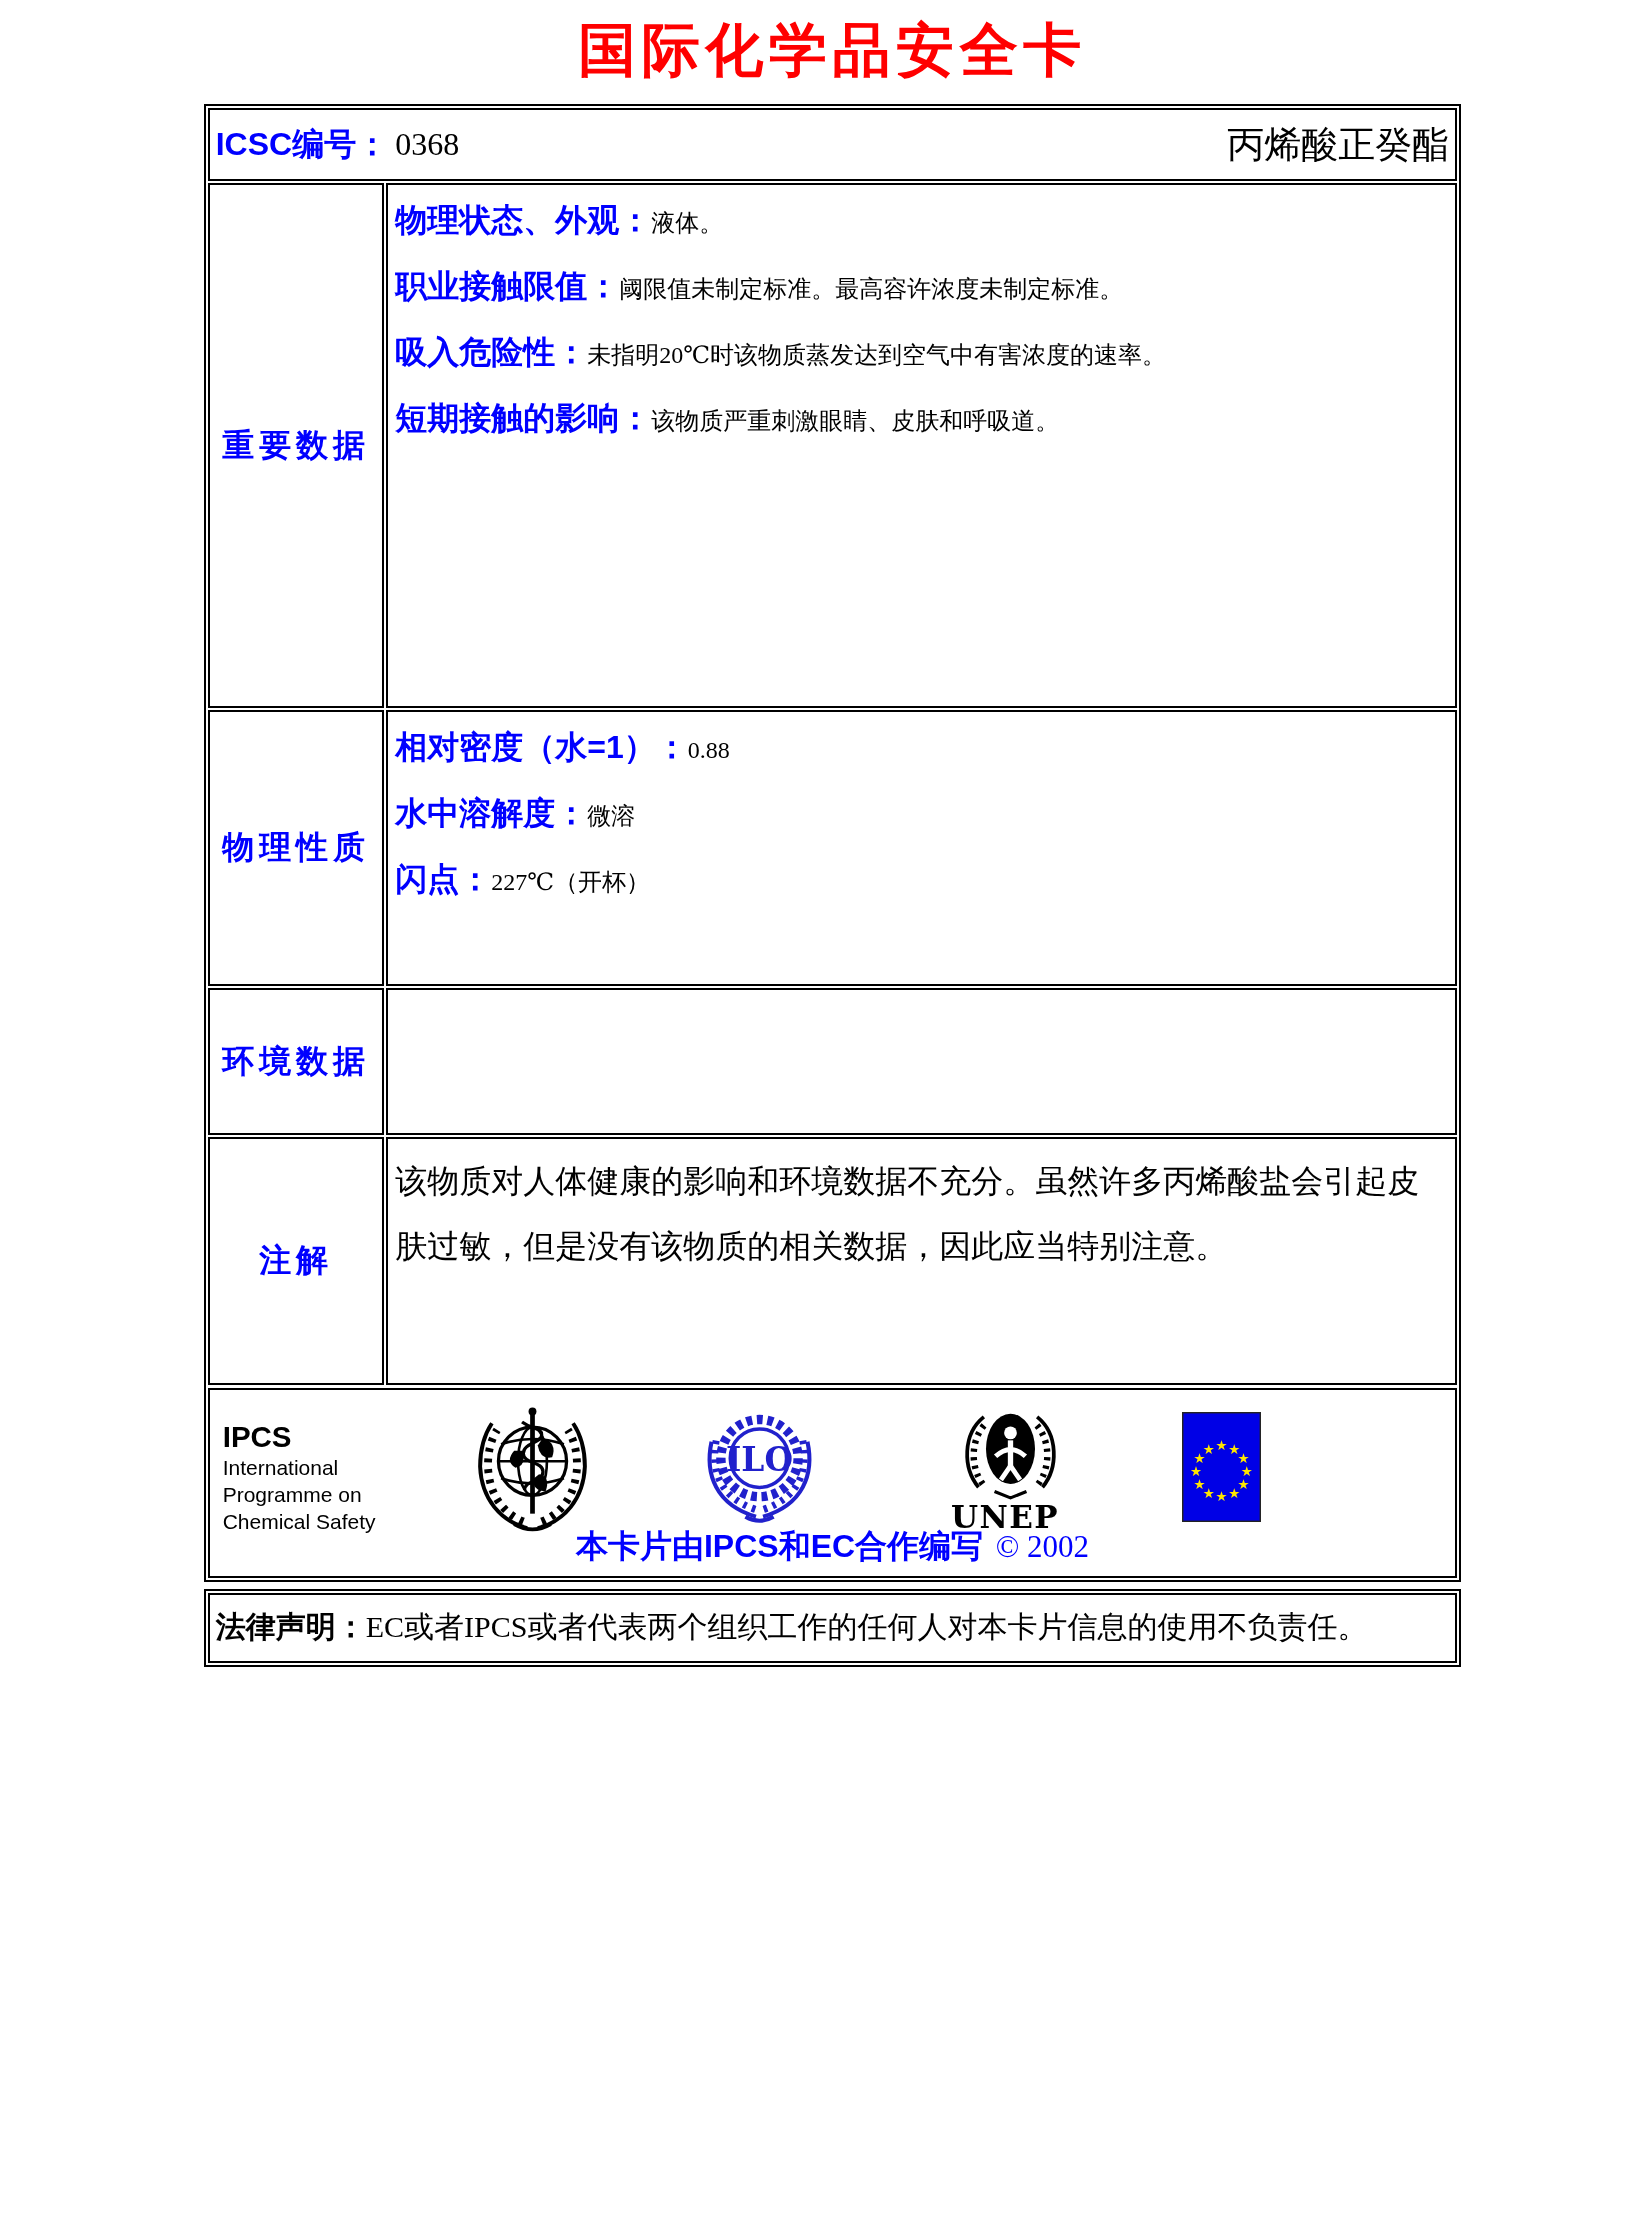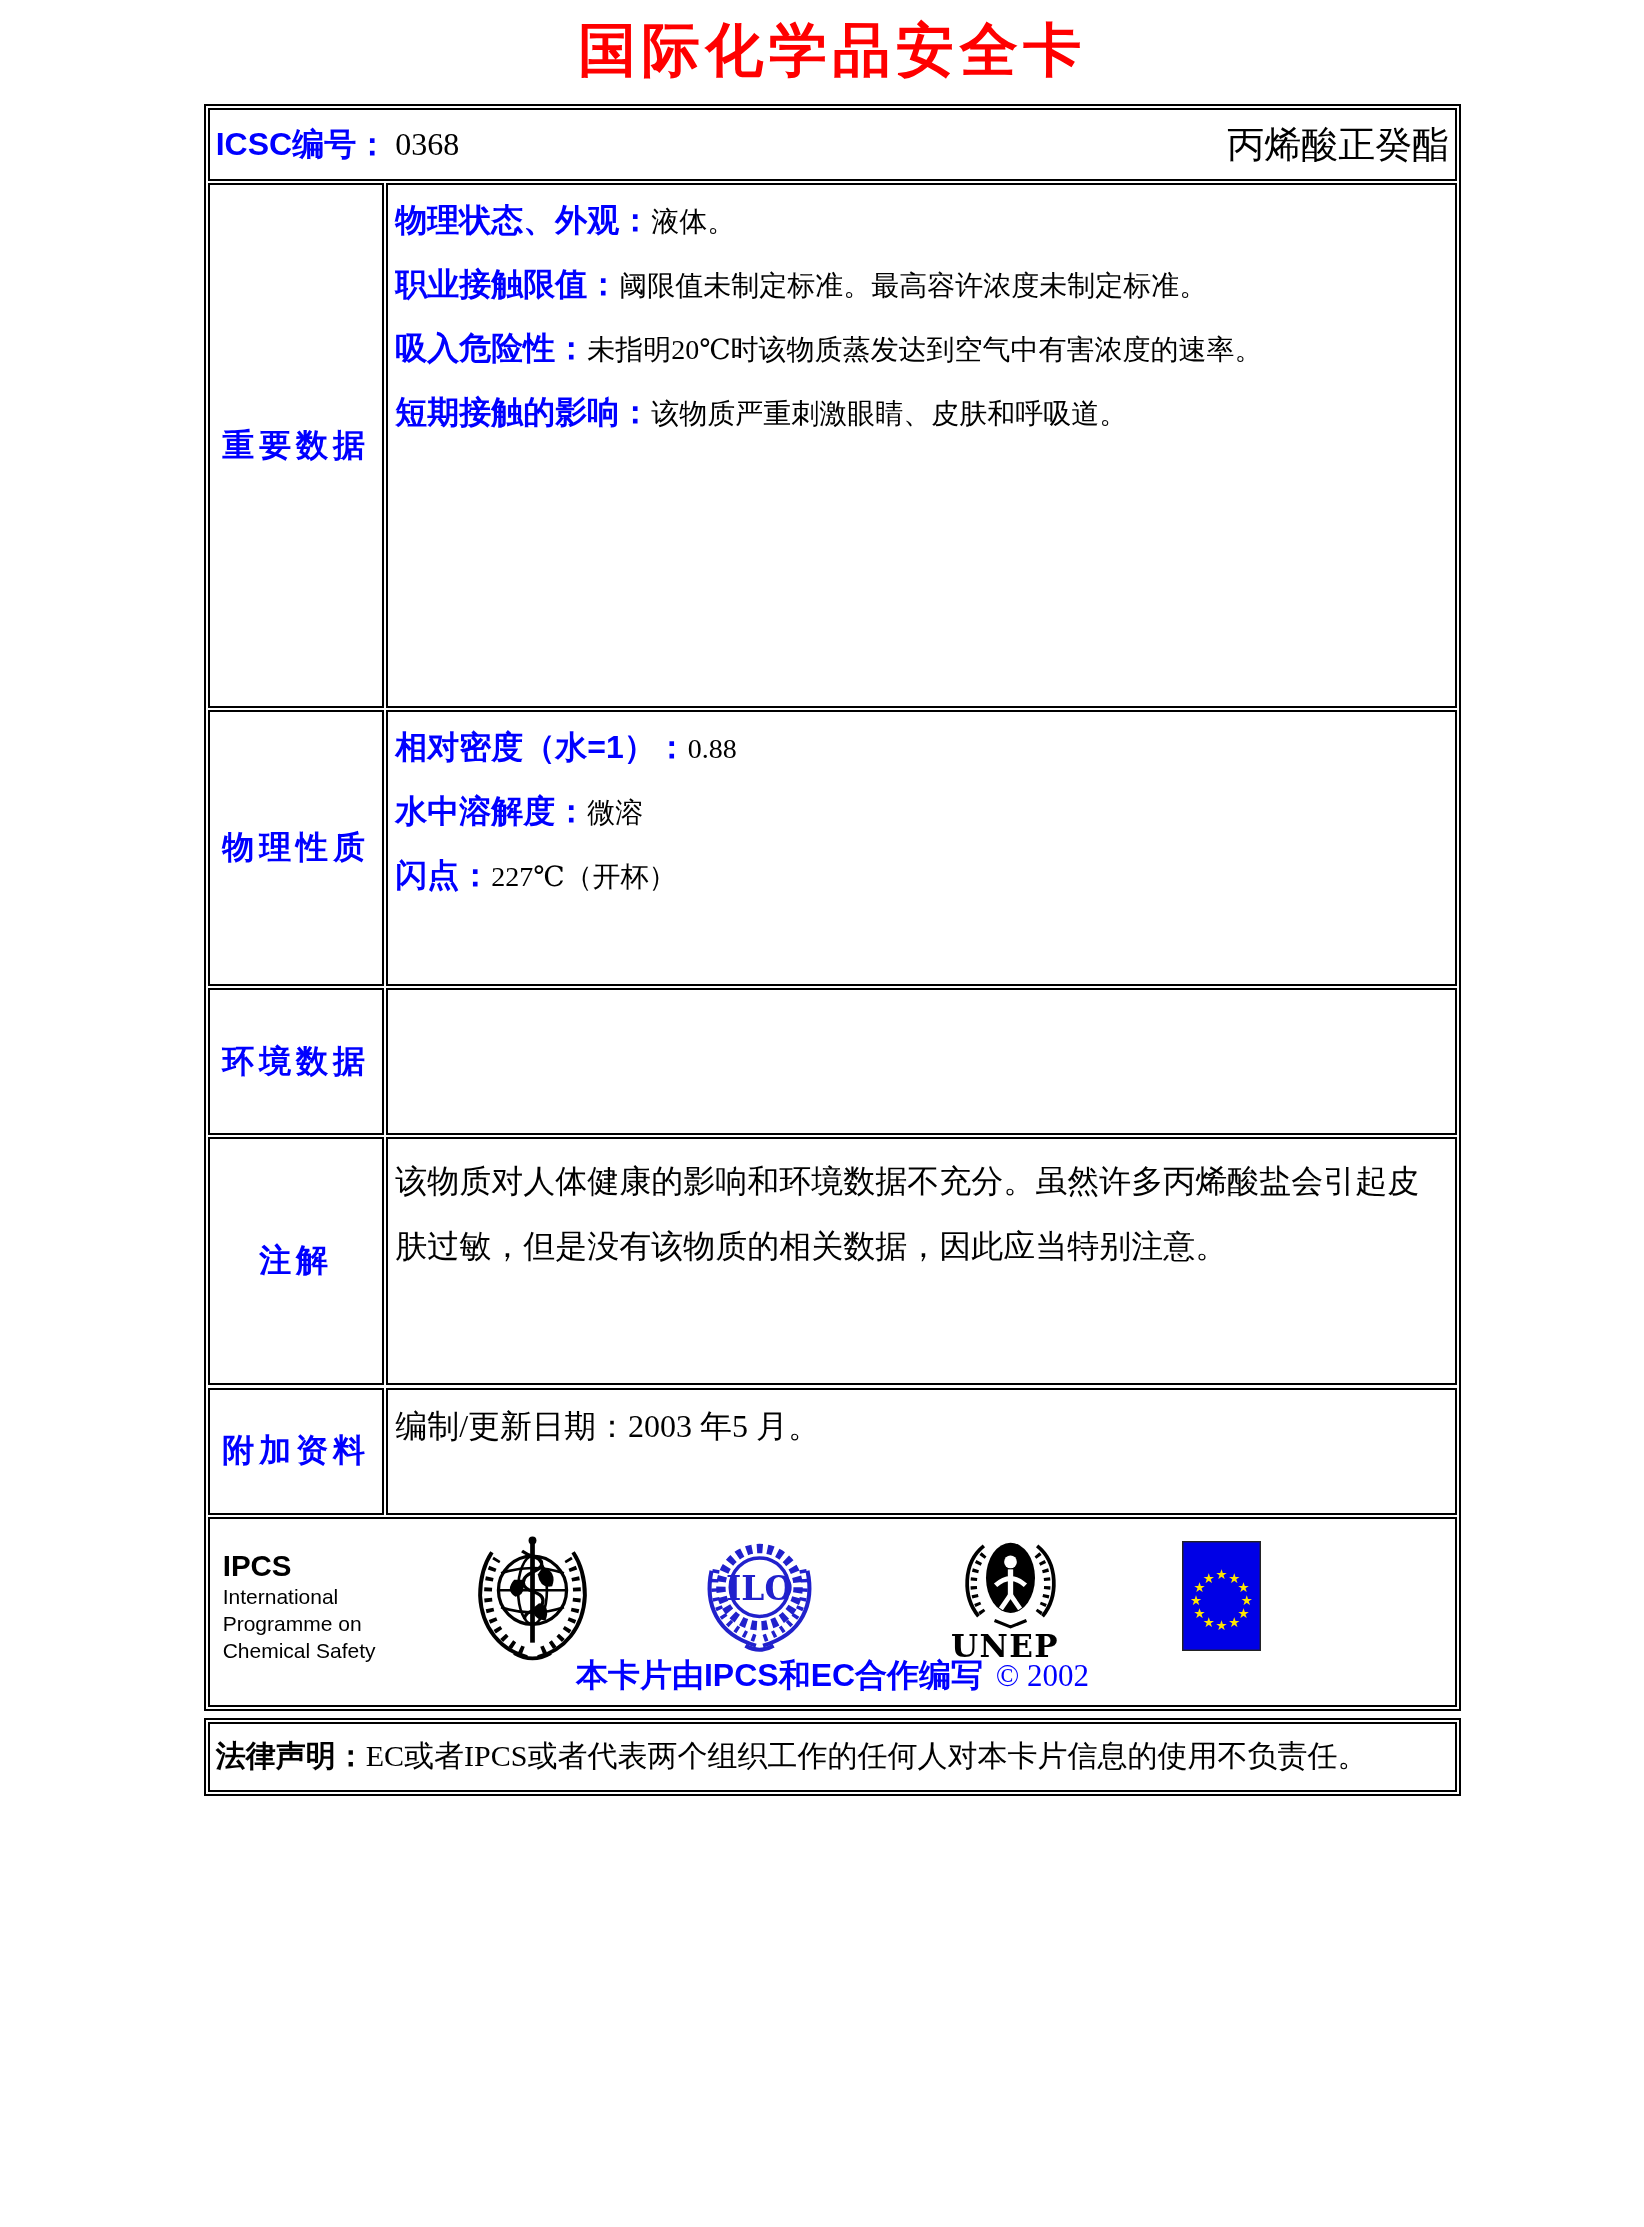--- a/index.html
+++ b/index.html
@@ -29,21 +29,21 @@
   .trow .content-cell{flex:1 1 auto;padding:4.2px 7px;}
   .hdr-cell{
     height:73px;display:flex;align-items:center;justify-content:space-between;
     padding:0 5.6px;
   }
   .hdr-left{display:flex;align-items:center;}
   .lbl{
     font-family:"Liberation Sans","DejaVu Sans",sans-serif;
     font-weight:bold;color:#0000FF;font-size:32px;
   }
-  .val{font-size:28px;color:#000;}
+  .val{font-size:24px;color:#000;}
   .hdr-num{font-size:32px;color:#000;margin-left:7px;}
   .hdr-name{font-size:37px;color:#000;text-align:right;}
   .item{margin:0;line-height:63px;font-size:32px;}
   .plain-text{margin:0;line-height:65px;font-size:32px;padding-top:5.6px;}
   .h-important{height:525px;}
   .h-physical{height:276px;}
   .h-environmental{height:147px;}
   .h-notes{height:248px;}
   .h-additional{height:127px;}
   .logo-cell{height:190px;position:relative;}
@@ -124,26 +124,20 @@
     </div>
   </div>
 
   <div class="trow">
     <div class="cell label-cell">注解</div>
     <div class="cell content-cell h-notes">
       <p class="plain-text">该物质对人体健康的影响和环境数据不充分。虽然许多丙烯酸盐会引起皮肤过敏，但是没有该物质的相关数据，因此应当特别注意。</p>
     </div>
   </div>
 
-  <div class="trow">
-    <div class="cell label-cell">附加资料</div>
-    <div class="cell content-cell h-additional">
-      <p class="plain-text" style="padding-top:0;">编制/更新日期：2003 年5 月。</p>
-    </div>
-  </div>
 
   <div class="cell logo-cell">
     <div class="ipcs-block">
       <div class="ipcs-title">IPCS</div>
       <div class="ipcs-line">International</div>
       <div class="ipcs-line">Programme on</div>
       <div class="ipcs-line">Chemical Safety</div>
     </div>
 
     <svg class="logo who-logo" width="133" height="131" viewBox="0 0 100 100">

